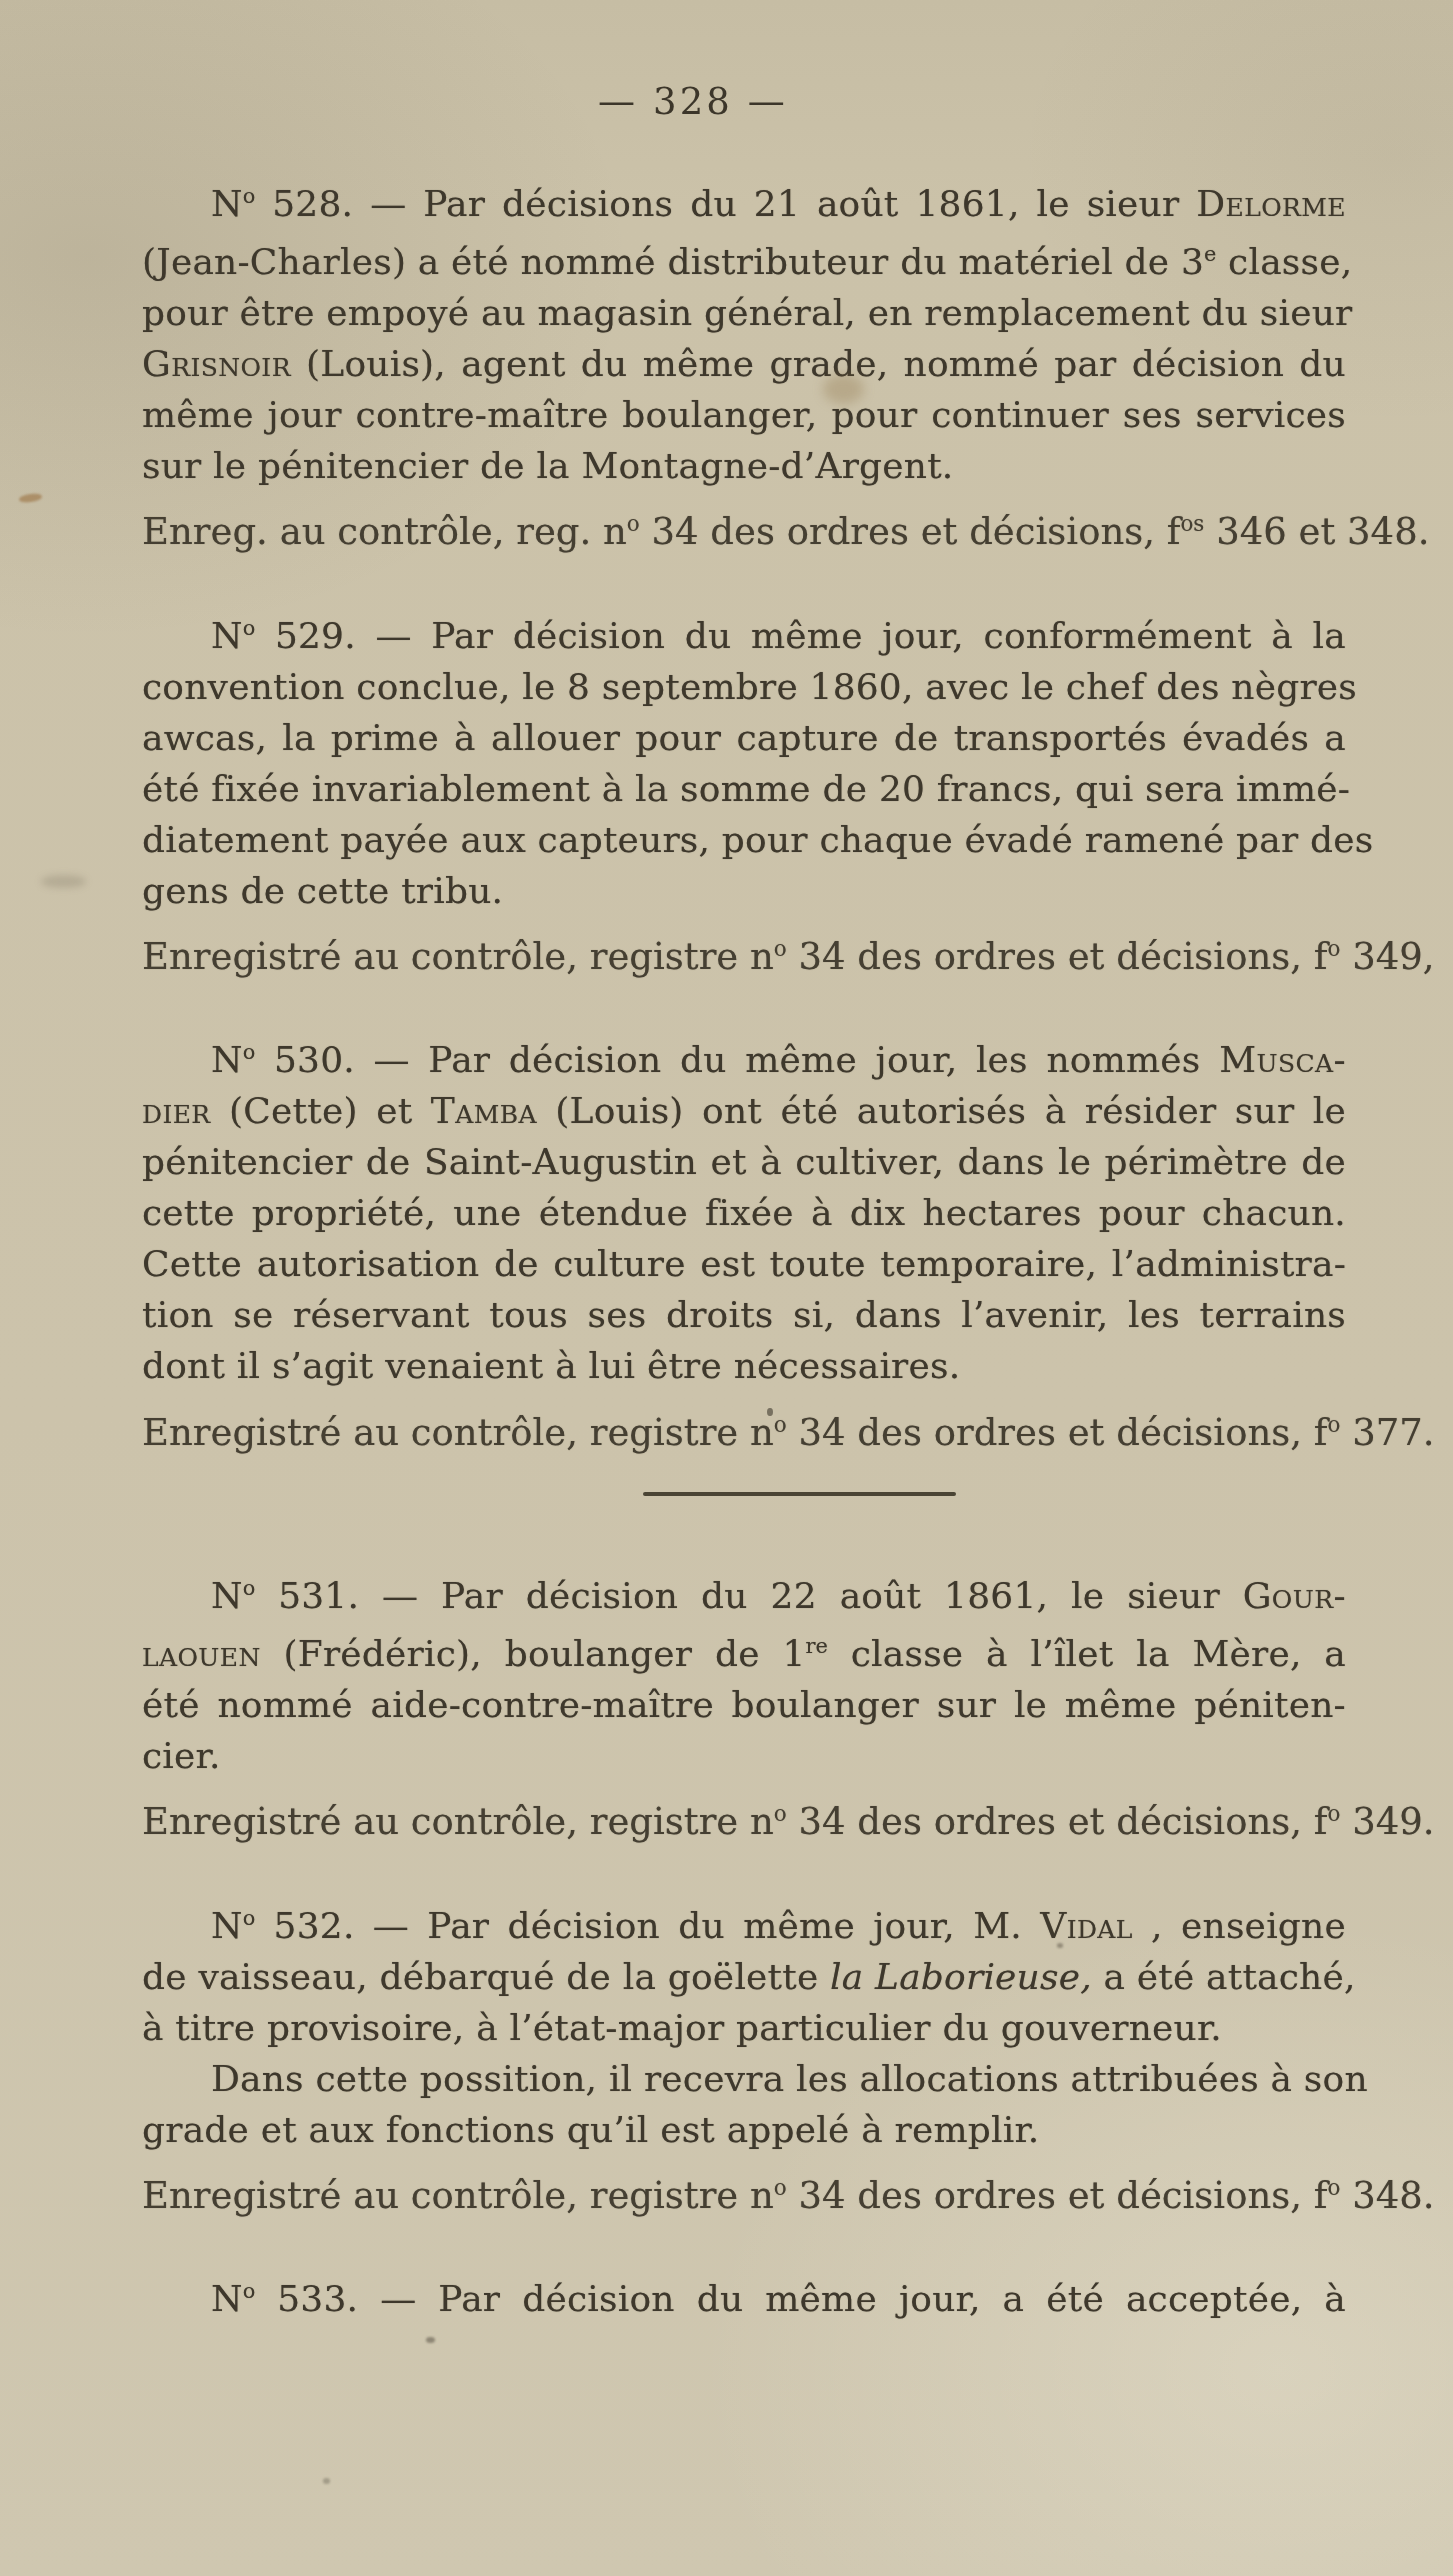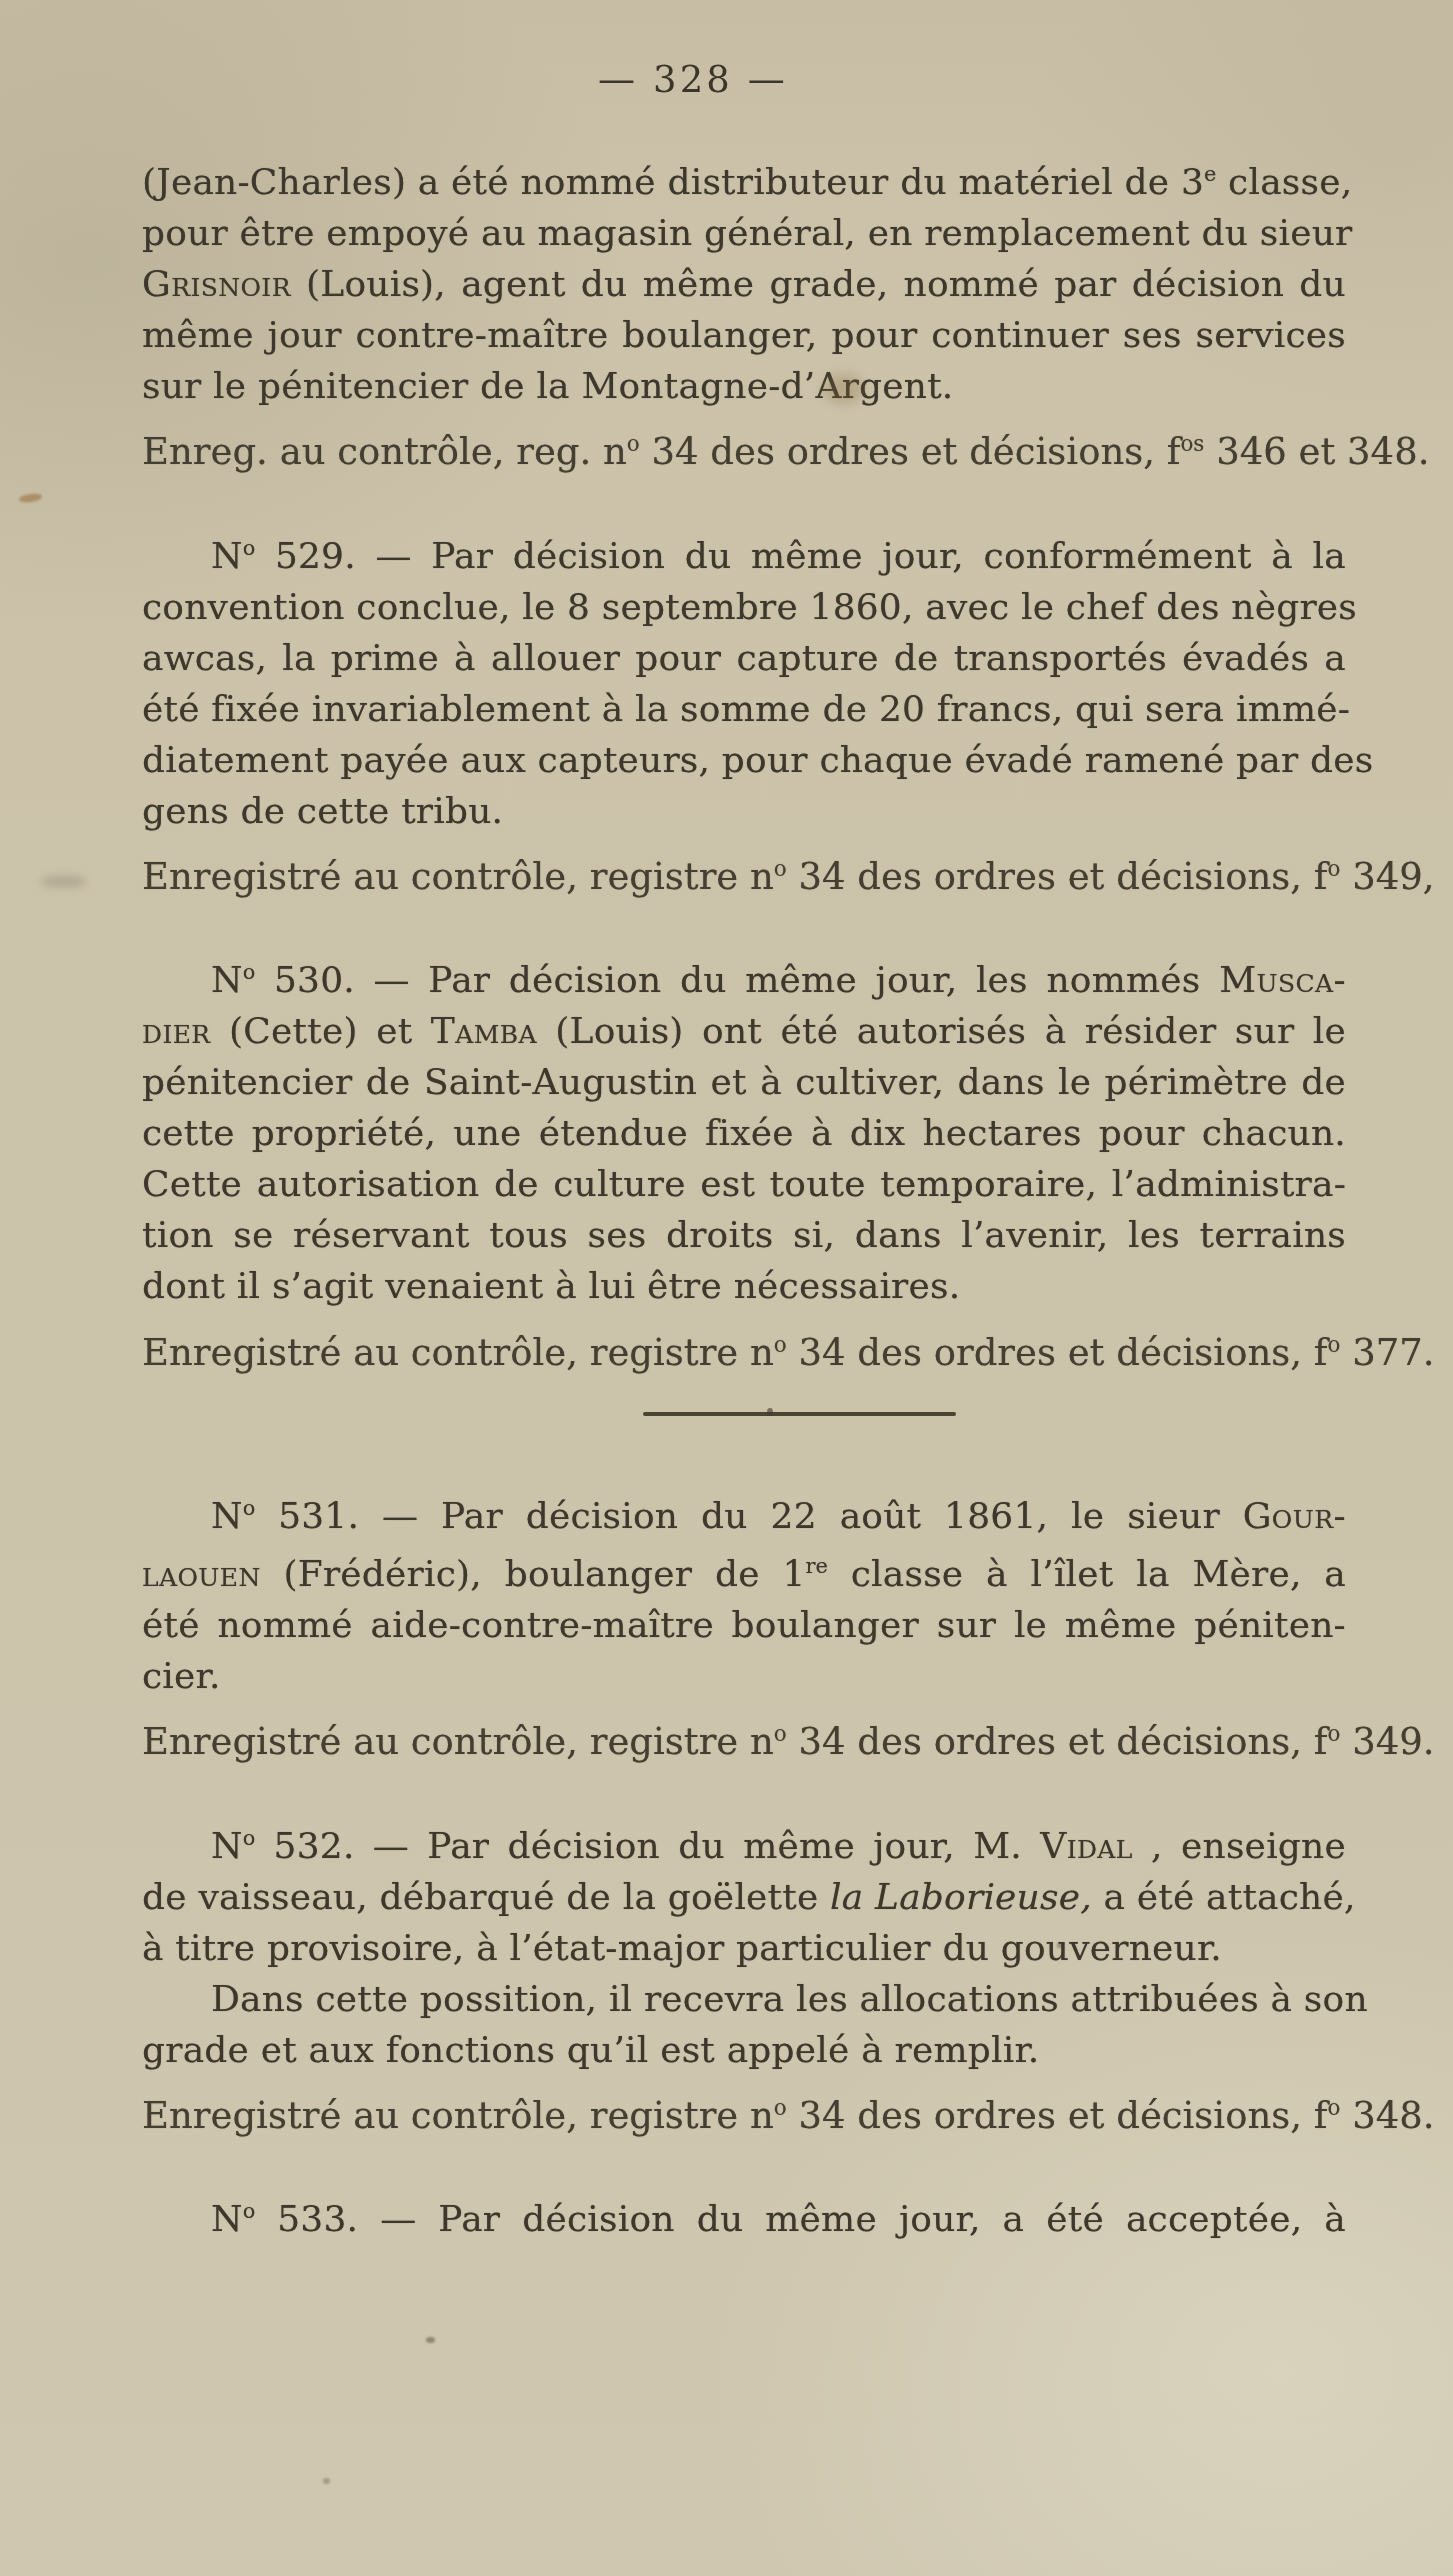--- a/index.html
+++ b/index.html
@@ -12,21 +12,21 @@
   }
   .page {
     position: relative;
     width: 1453px; height: 2576px;
     background:
       radial-gradient(897px 702px at 88% 92%, rgba(255,252,238,0.22), rgba(255,252,238,0) 65%),
       radial-gradient(780px 546px at 6% 10%, rgba(85,75,55,0.12), rgba(85,75,55,0) 70%),
       radial-gradient(546px 390px at 96% 6%, rgba(85,75,55,0.06), rgba(85,75,55,0) 70%),
       linear-gradient(180deg, #c6bda4 0%, #cbc2a9 8%, #ccc3ab 55%, #cfc7b0 100%);
   }
-  .text-column { position: absolute; left: 142px; top: 58px; width: 1204px; }
+  .text-column { position: absolute; left: 142px; top: 80px; width: 1204px; }
   .page-number {
     font-size: 37px; line-height: 44px; text-align: center;
     letter-spacing: 3.1px; color: #3c362a;
     transform: translateX(-51px);
   }
   .entry {
     margin-top: 47px;
     font-size: 36px; line-height: 51px; letter-spacing: 0.2px;
     text-shadow: 0 0 0.9px rgba(62,56,44,0.55);
   }
@@ -58,20 +58,21 @@
   .speck.s7 { left: 1057px; top: 1943px; width: 6.2px;  height: 4.7px;  background: rgba(64,58,46,0.40); filter: blur(0.8px); }
 </style>
 </head>
 <body>
 
 <div class="page">
   <main class="text-column">
     <div class="page-number">— 328 —</div>
     <div id="blocks">
         <div class="entry">
+          <div class="line indent"><span>N</span><span class="sup">o</span><span> 528. — Par décisions du 21 août 1861, le sieur </span><span class="sc">Delorme</span></div>
           <div class="line"><span>(Jean-Charles) a été nommé distributeur du matériel de 3</span><span class="sup">e</span><span> classe,</span></div>
           <div class="line"><span>pour être empoyé au magasin général, en remplacement du sieur</span></div>
           <div class="line"><span class="sc">Grisnoir</span><span> (Louis), agent du même grade, nommé par décision du</span></div>
           <div class="line"><span>même jour contre-maître boulanger, pour continuer ses services</span></div>
           <div class="line ragged"><span>sur le pénitencier de la Montagne-d’Argent.</span></div>
         </div>
         <div class="registration">
           <div class="line"><span>Enreg. au contrôle, reg. n</span><span class="sup">o</span><span> 34 des ordres et décisions, f</span><span class="sup">os</span><span> 346 et 348.</span></div>
         </div>
         <div class="entry">

